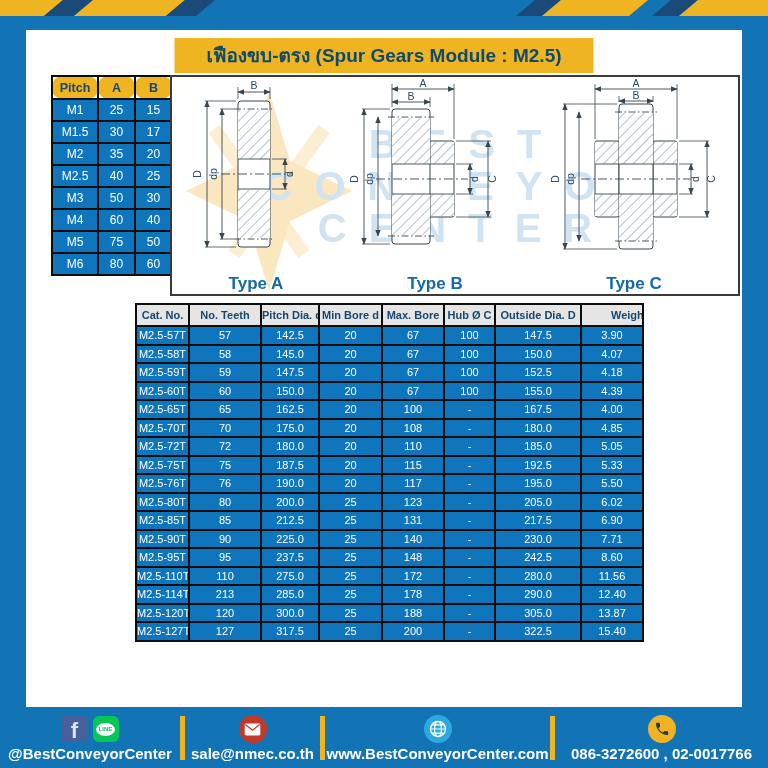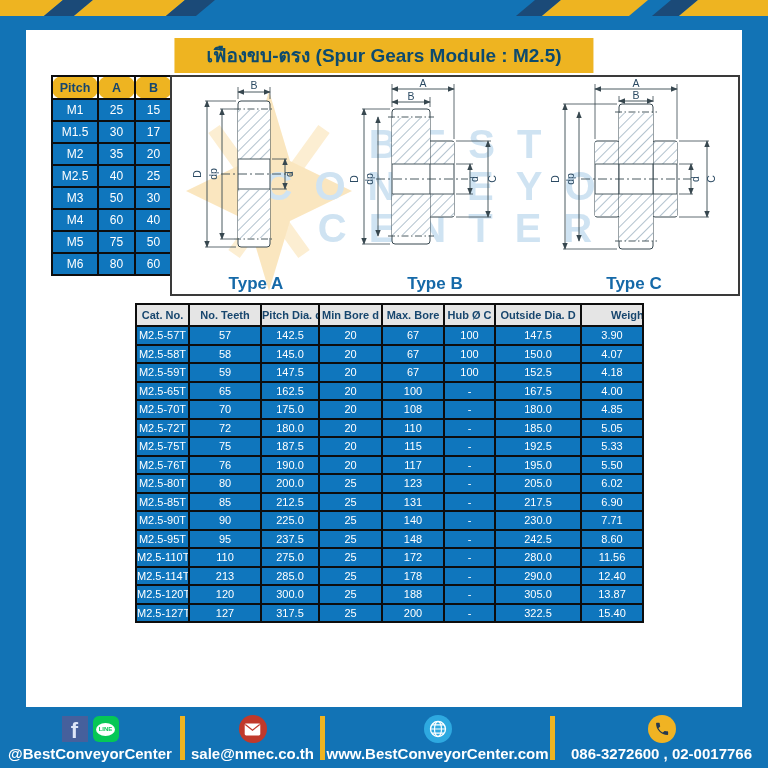--- a/index.html
+++ b/index.html
@@ -366,20 +366,30 @@
           <td>M2.5-59T</td>
           <td>59</td>
           <td>147.5</td>
           <td>20</td>
           <td>67</td>
           <td>100</td>
           <td>152.5</td>
           <td>4.18</td>
         </tr>
         <tr>
+          <td>M2.5-60T</td>
+          <td>60</td>
+          <td>150.0</td>
+          <td>20</td>
+          <td>67</td>
+          <td>100</td>
+          <td>155.0</td>
+          <td>4.39</td>
+        </tr>
+        <tr>
           <td>M2.5-65T</td>
           <td>65</td>
           <td>162.5</td>
           <td>20</td>
           <td>100</td>
           <td>-</td>
           <td>167.5</td>
           <td>4.00</td>
         </tr>
         <tr>

